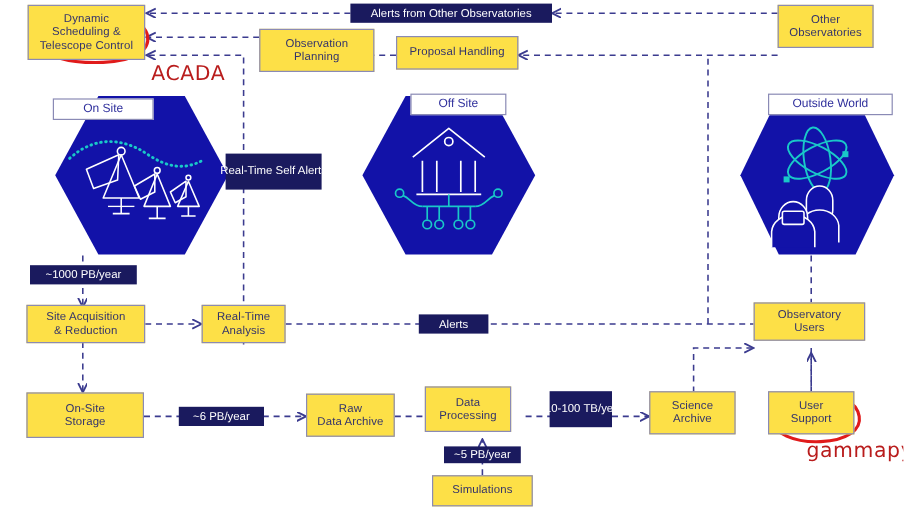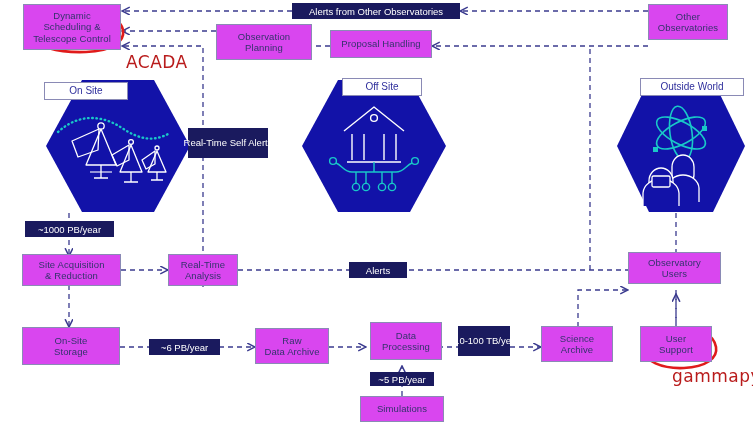--- a/index.html
+++ b/index.html
@@ -13,21 +13,21 @@
     background:#ffffff;
     overflow:hidden;
   }
   #svg-layer{position:absolute;left:0;top:0;width:753px;height:427px;}
 
   
   .pbox{
     position:absolute;
     box-sizing:border-box;
     border:1px solid #8a8ab5;
-    background:#d946ef;
+    background:#fde047;
     color:#33336b;
     font-size:9.5px;
     line-height:11.5px;
     display:flex;
     align-items:center;
     justify-content:center;
     text-align:center;
     letter-spacing:0.1px;
   }
   .pbox span{display:block;padding:0 2px;}
@@ -279,21 +279,21 @@
     <span>~6 PB/year</span>
   </div>
 
   <div class="pbox" style="left:255px;top:328px;width:74px;height:36px;">
     <span>
       <span>Raw</span>
       <span>Data Archive</span>
     </span>
   </div>
 
-  <div class="pbox" style="left:370px;top:322px;width:72px;height:38px;">
+  <div class="pbox" style="left:354px;top:322px;width:72px;height:38px;">
     <span>
       <span>Data</span>
       <span>Processing</span>
     </span>
   </div>
 
   <div class="chip tall" style="left:458px;top:326px;width:52px;height:30px;">
     <span>
       <span>~10-100</span>
       <span>TB/year</span>

